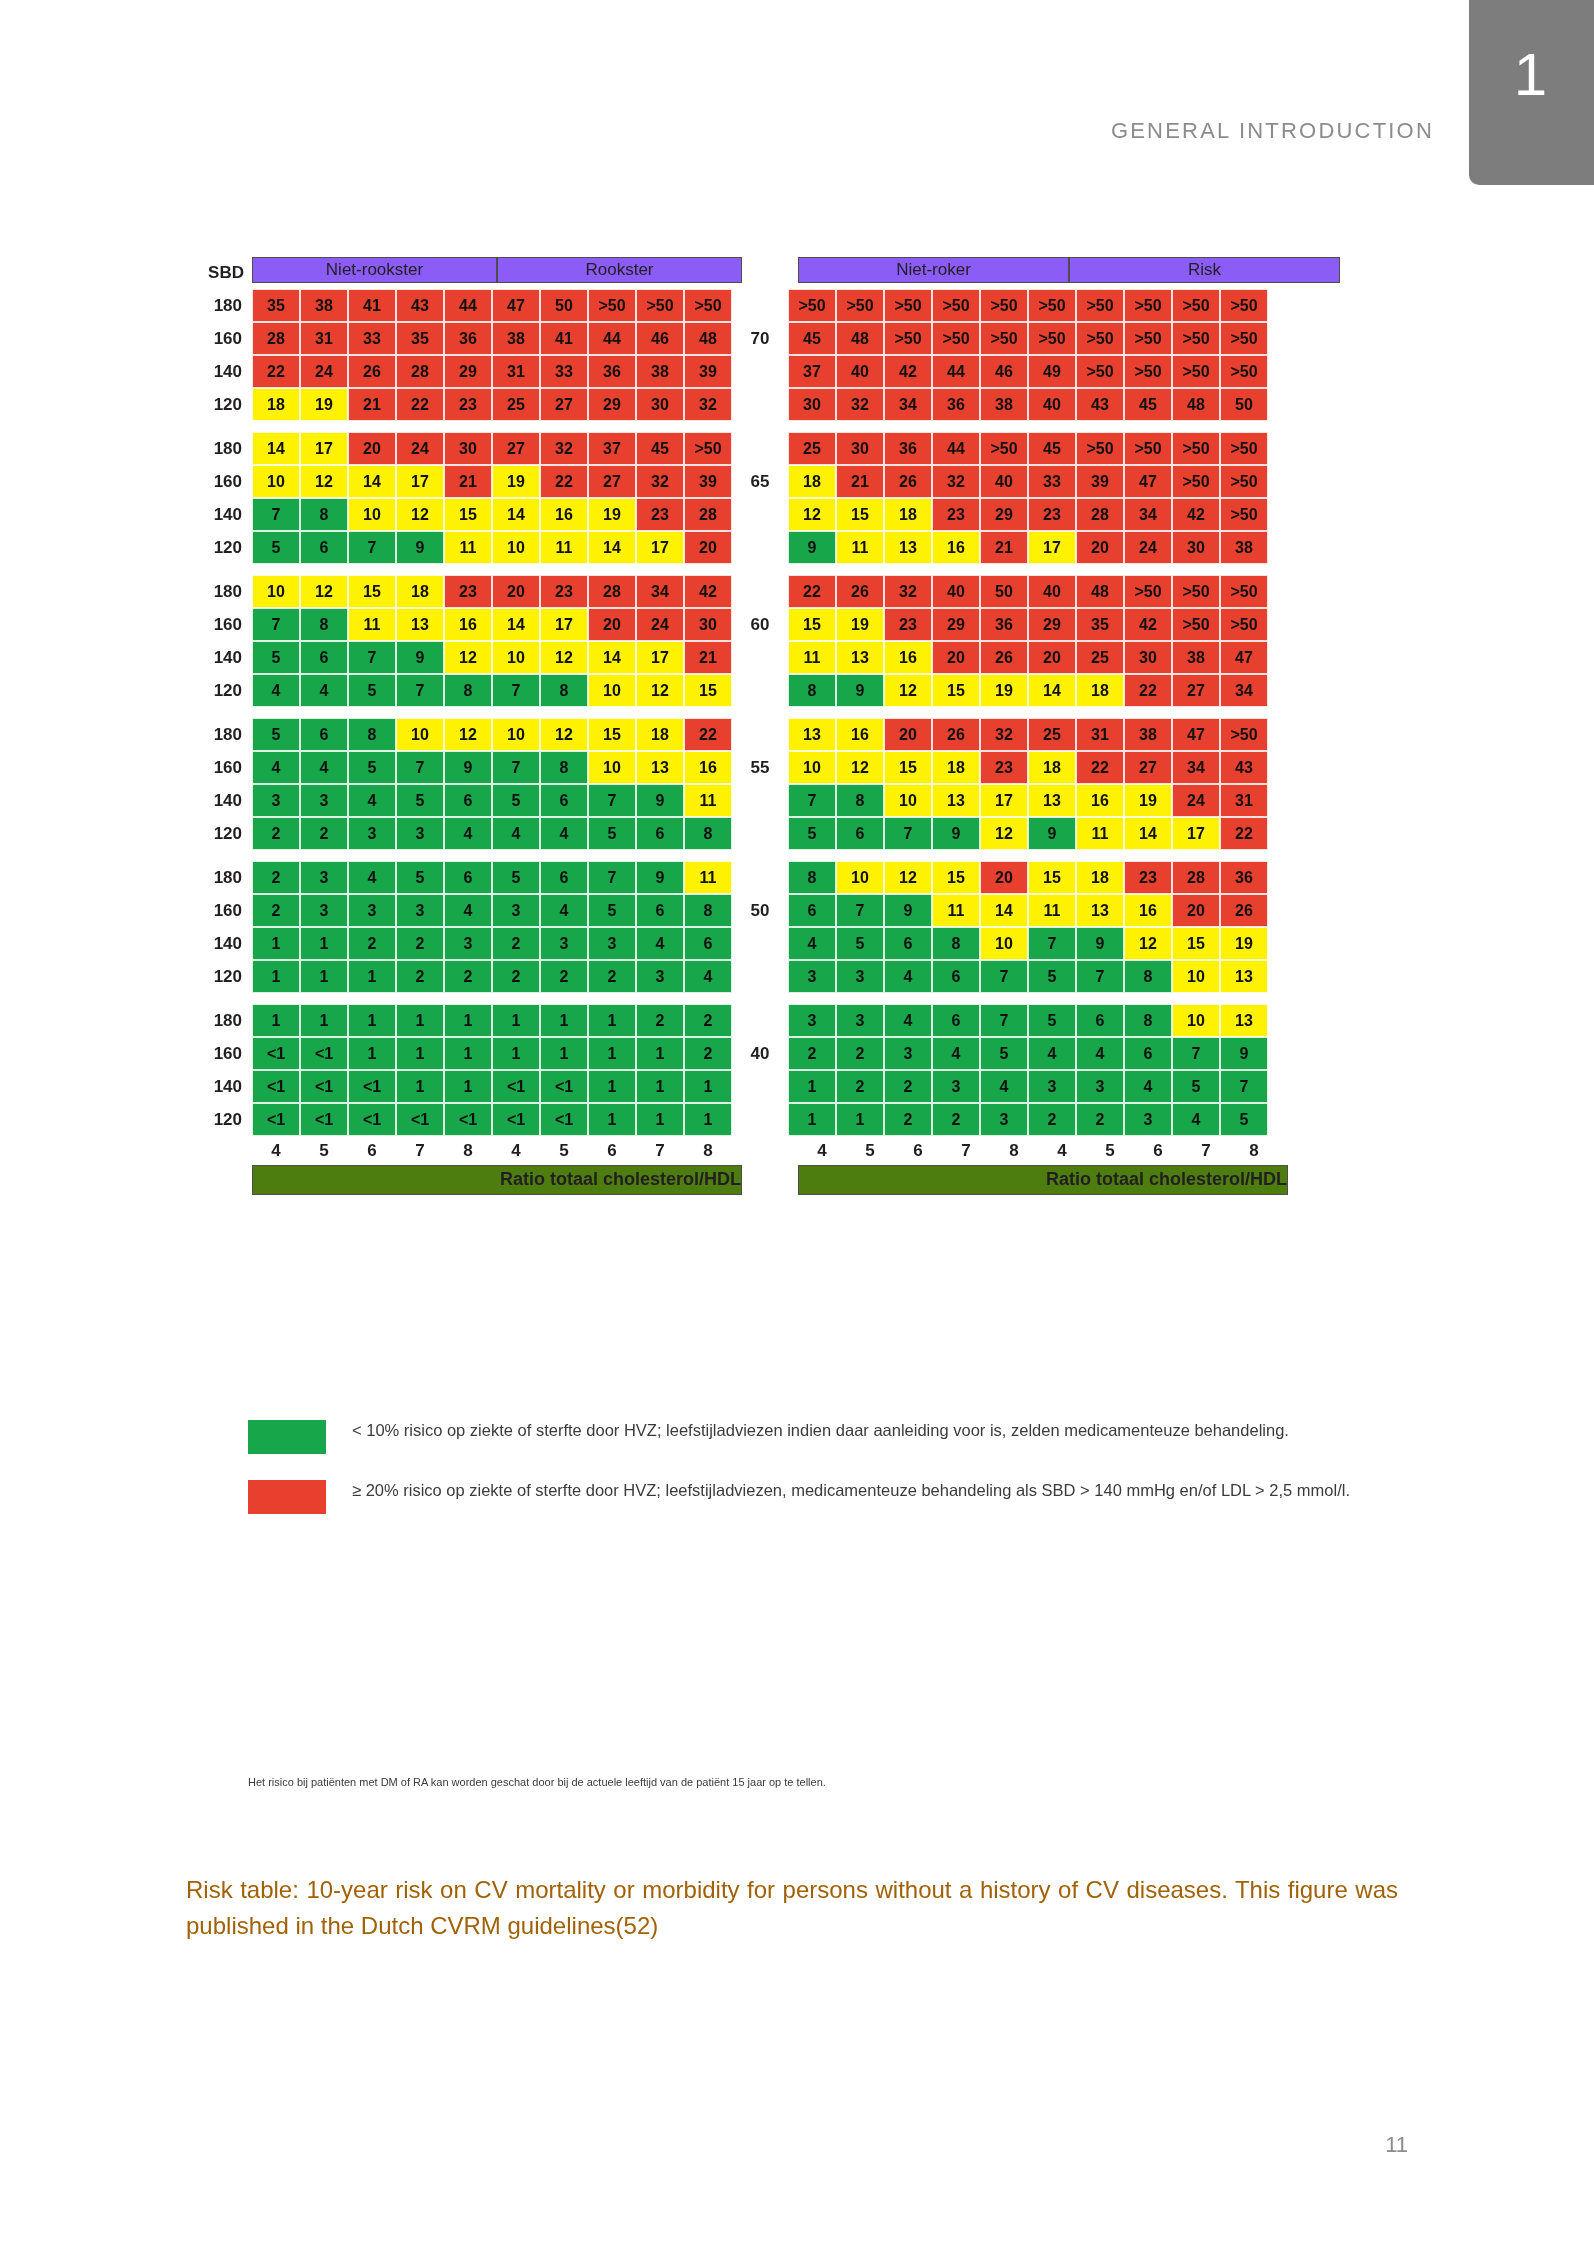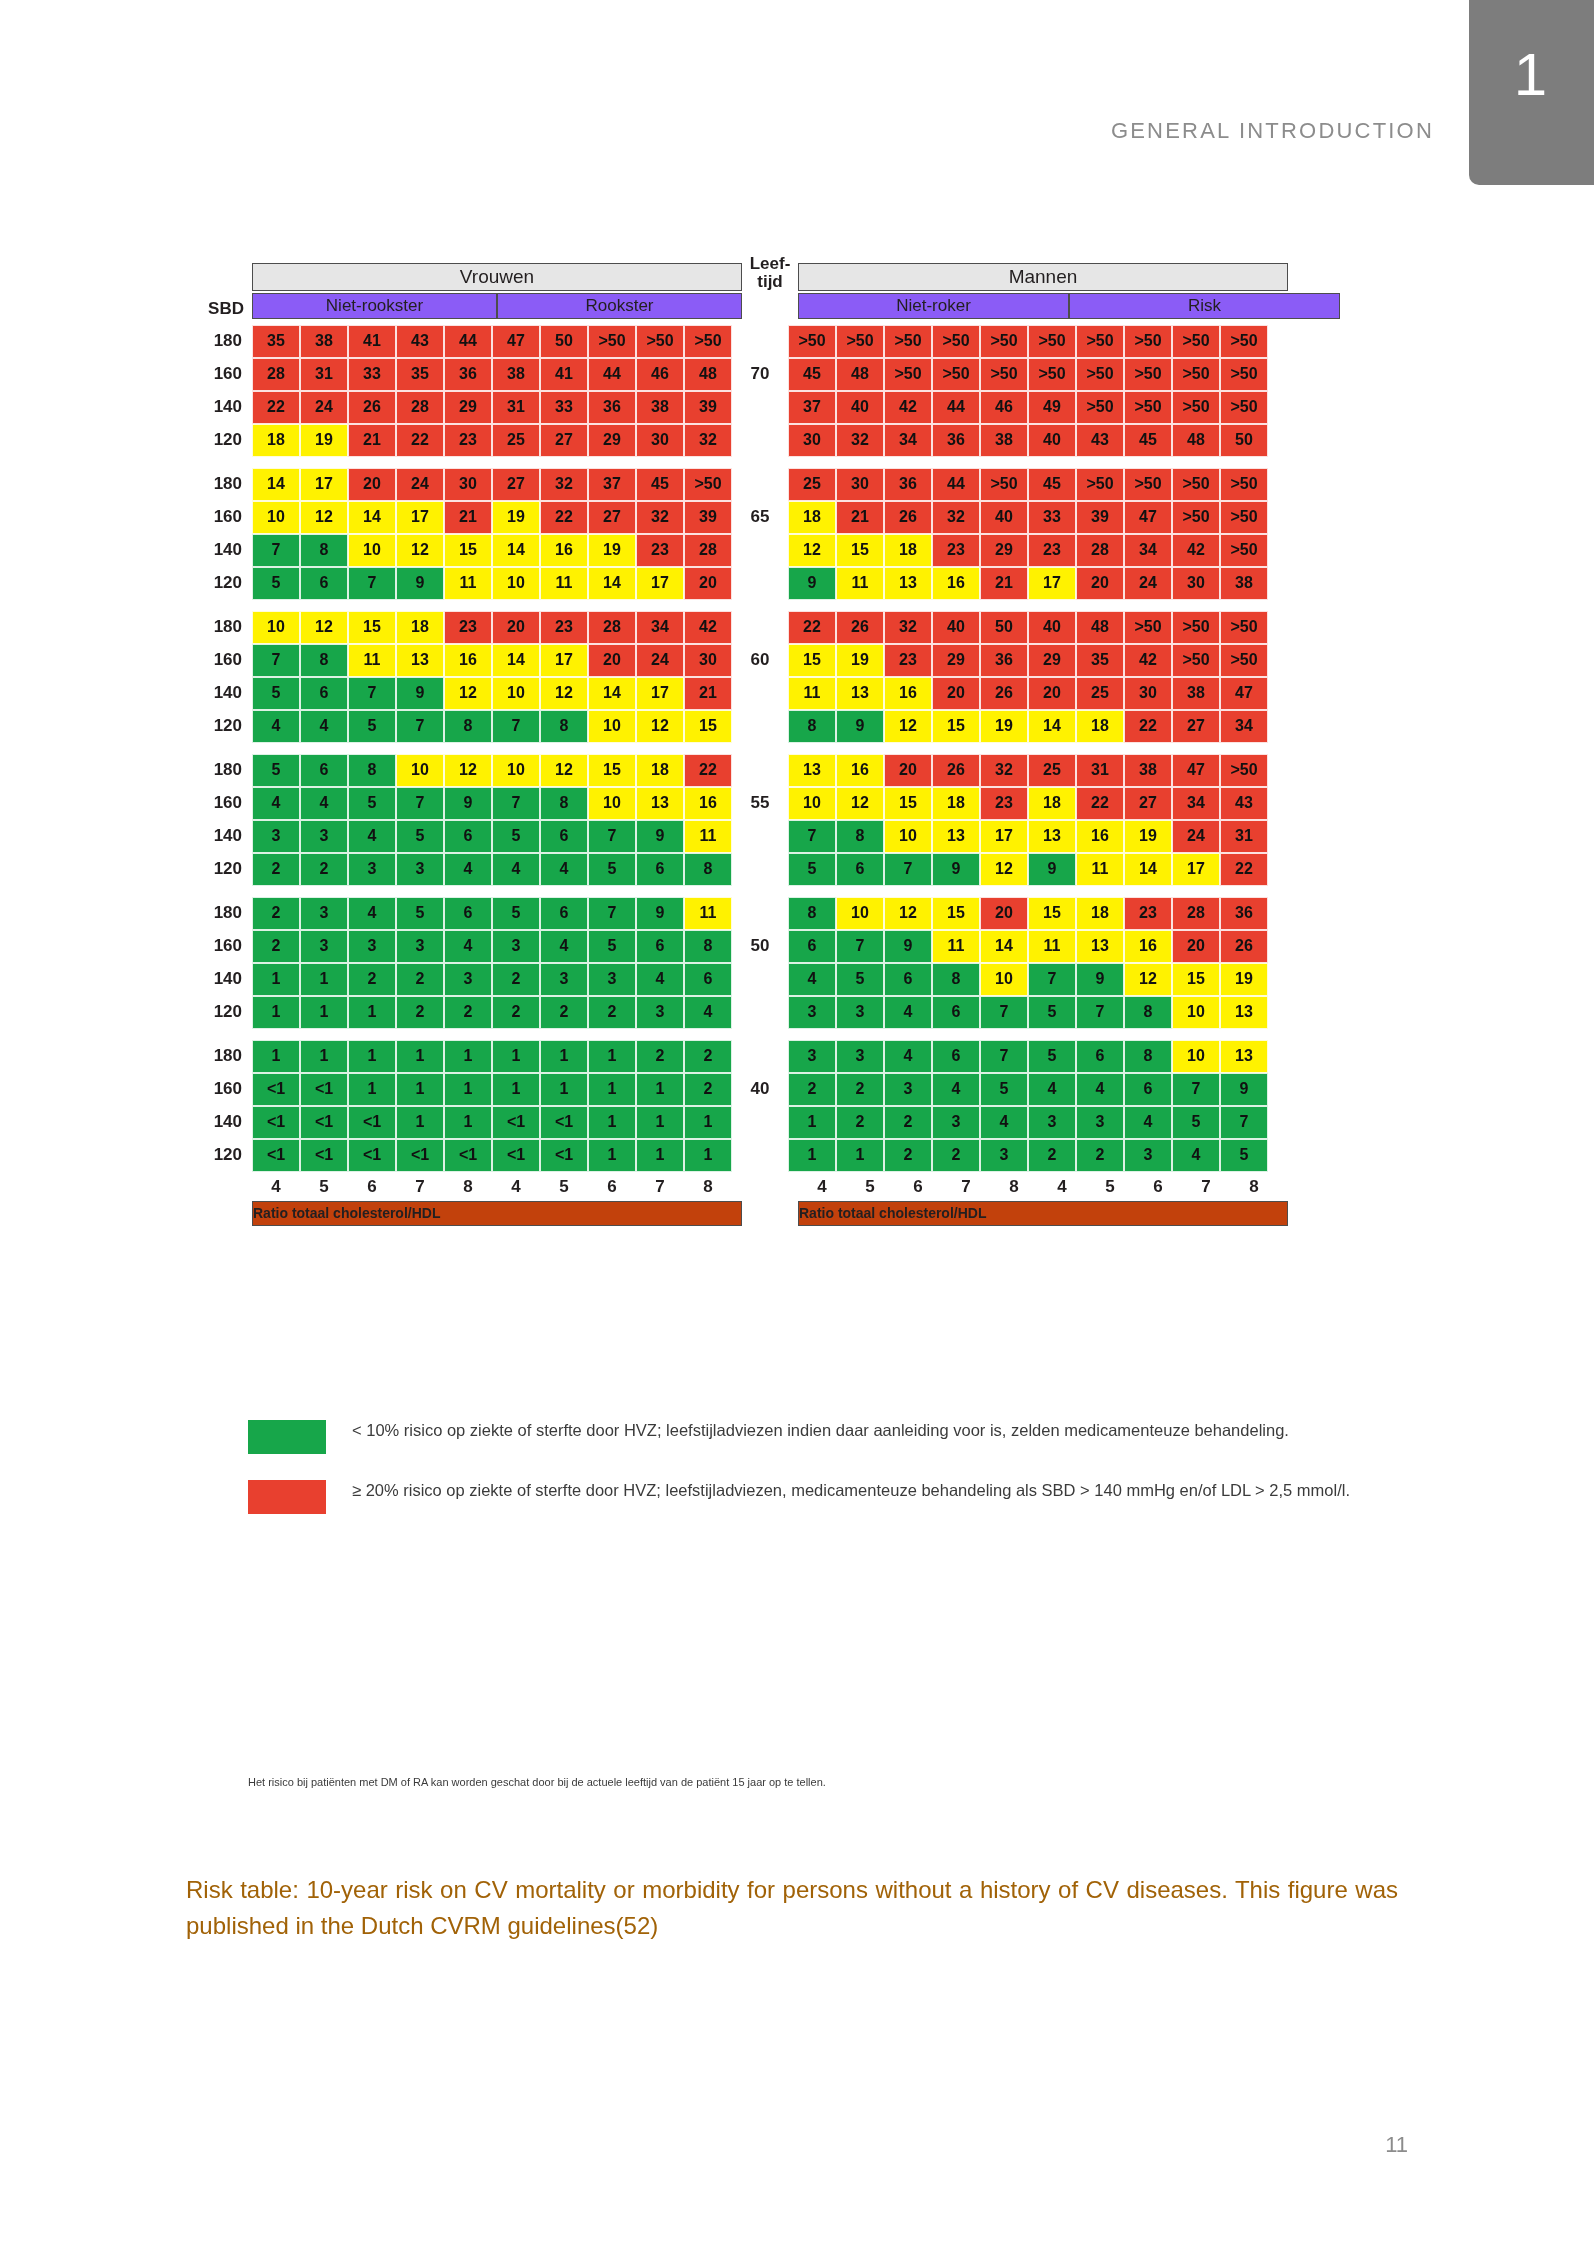--- a/index.html
+++ b/index.html
@@ -95,23 +95,23 @@
   .r{ background:#e8402f; }
   .groupgap{ height:11px; }
 
   .ratio-nums{ display:flex; }
   .ratio-nums .n{
     width:48px; text-align:center; font-size:17px; font-weight:bold;
     padding-top:3px;
   }
   .ratio-bar{
     border:1px solid #4d4d4d;
-    background:#c2410c;
-    text-align:left;
-    font-size:14px;
+    background:#4d7c0f;
+    text-align:right;
+    font-size:18px;
     font-weight:bold;
     padding:3px 0 4px 0;
     margin-top:4px;
   }
 
   
   .legend{
     position:absolute; left:248px; top:1420px; width:1120px;
   }
   .legend-row{ display:flex; margin-bottom:26px; }
@@ -141,33 +141,20 @@
 <body>
 
 <div class="header">
   <div class="chapter-tab"></div>
   <div class="chapter-num">1</div>
   <div class="header-title">GENERAL INTRODUCTION</div>
 </div>
 
 <div class="figure">
 
-  <div class="toprow">
-    <div class="leftlab"></div>
-    <div class="panel" style="width:490px;">
-      <div class="panel-title">Vrouwen</div>
-    </div>
-    <div class="midlab">
-      <span>Leef-</span><br>
-      <span>tijd</span>
-    </div>
-    <div class="panel" style="width:490px;">
-      <div class="panel-title">Mannen</div>
-    </div>
-  </div>
 
   <div class="toprow" style="margin-top:2px;">
     <div class="leftlab">SBD</div>
     <div style="width:490px; display:flex;">
       <div class="sub-title">Niet-rookster</div>
       <div class="sub-title">Rookster</div>
     </div>
     <div class="midlab"></div>
     <div style="width:542px; display:flex;">
       <div class="sub-title">Niet-roker</div>

